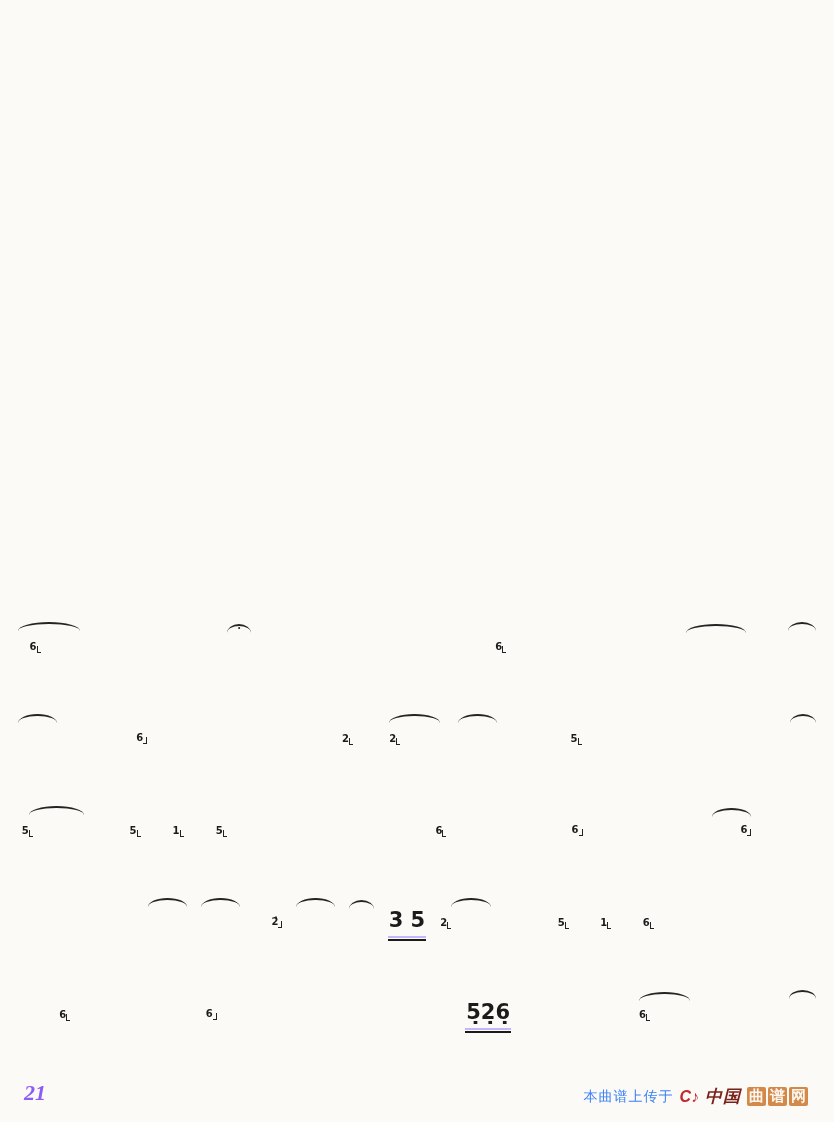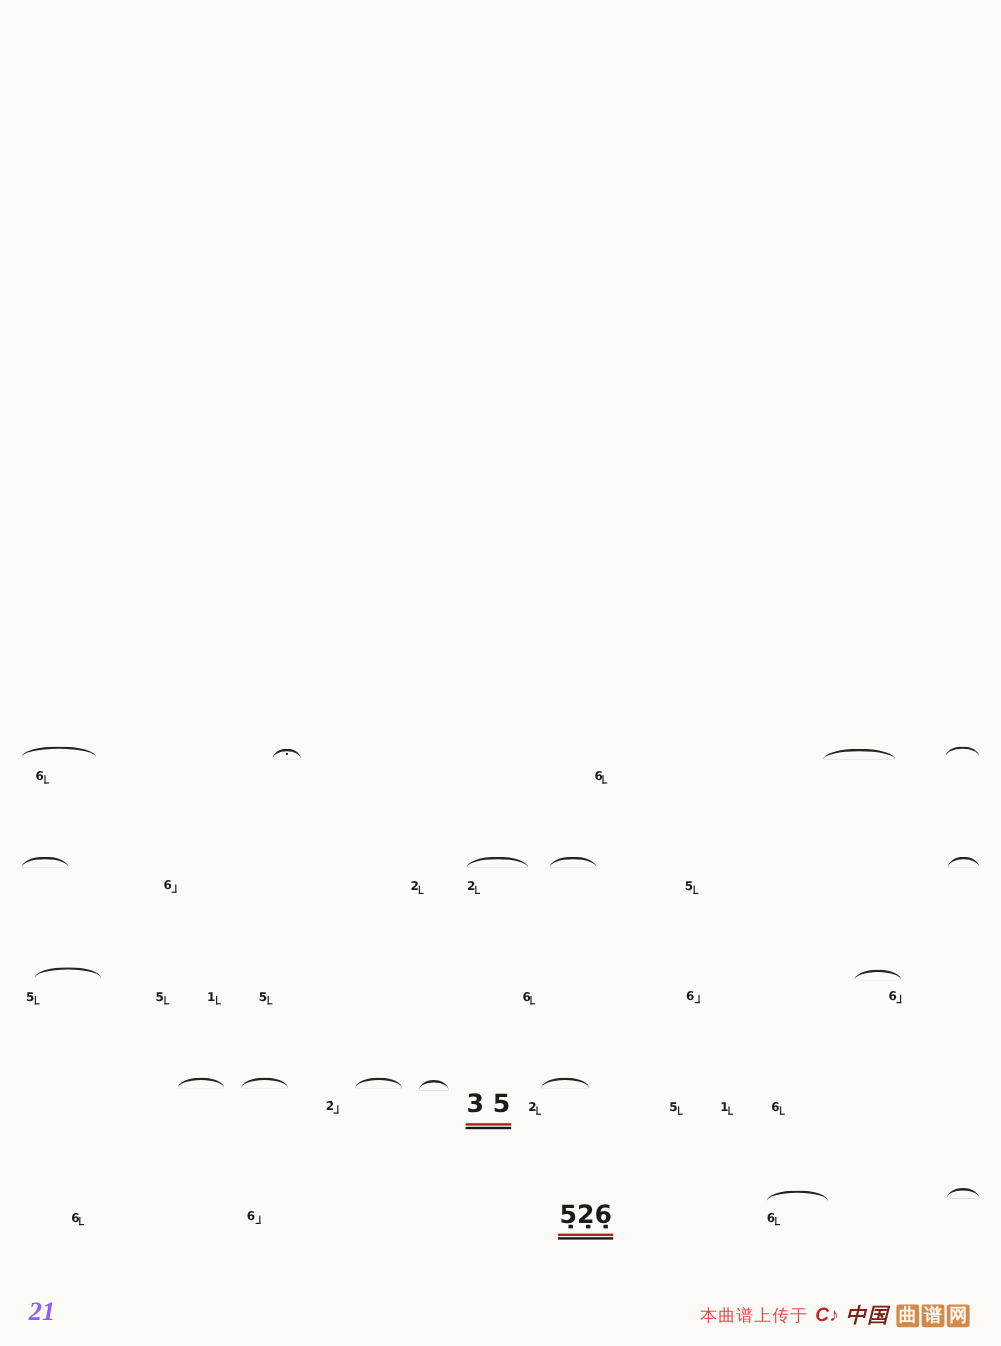--- a/index.html
+++ b/index.html
@@ -109,21 +109,21 @@
     align-items:flex-end;
     font-family:"DejaVu Sans",sans-serif;
     font-weight:bold;
     font-size:21px;
     line-height:26px;
     color:#1b1b1b;
     white-space:nowrap;
   }
   .m{padding:0 1px 3px 1px;}
   .m.u1{border-bottom:2px solid #1b1b1b;}
-  .m.u2{border-bottom:2px solid #b91c1c;position:relative;}
+  .m.u2{border-bottom:2px solid #c4b5fd;position:relative;}
   .m.u2::after{
     content:"";position:absolute;left:0;right:0;bottom:-5px;
     border-bottom:2px solid #1b1b1b;
   }
   .pre,.post{padding:0 1px 3px 1px;font-weight:bold;}
   .grace{
     font-size:10px;font-weight:bold;line-height:10px;
     transform:translateY(-9px);
     margin-right:1px;
   }
@@ -154,21 +154,21 @@
   .pagenum{
     position:absolute;left:24px;bottom:16px;
     font-size:22px;font-style:italic;font-weight:bold;
     color:#8b5cf6;
   }
   .watermark{
     position:absolute;right:26px;bottom:14px;
     display:flex;align-items:center;gap:6px;
     font-family:"Liberation Sans","DejaVu Sans",sans-serif;
   }
-  .wm-note{font-size:14px;color:#ef4444;letter-spacing:1px;}
+  .wm-note{font-size:14px;color:#3b82f6;letter-spacing:1px;}
   .wm-logo{
     font-size:16px;font-weight:bold;
     font-style:italic;
   }
   .wm-cn{
     font-size:17px;font-weight:bold;font-style:italic;
     letter-spacing:1px;
   }
   .wm-site{
     font-size:15px;font-weight:bold;

